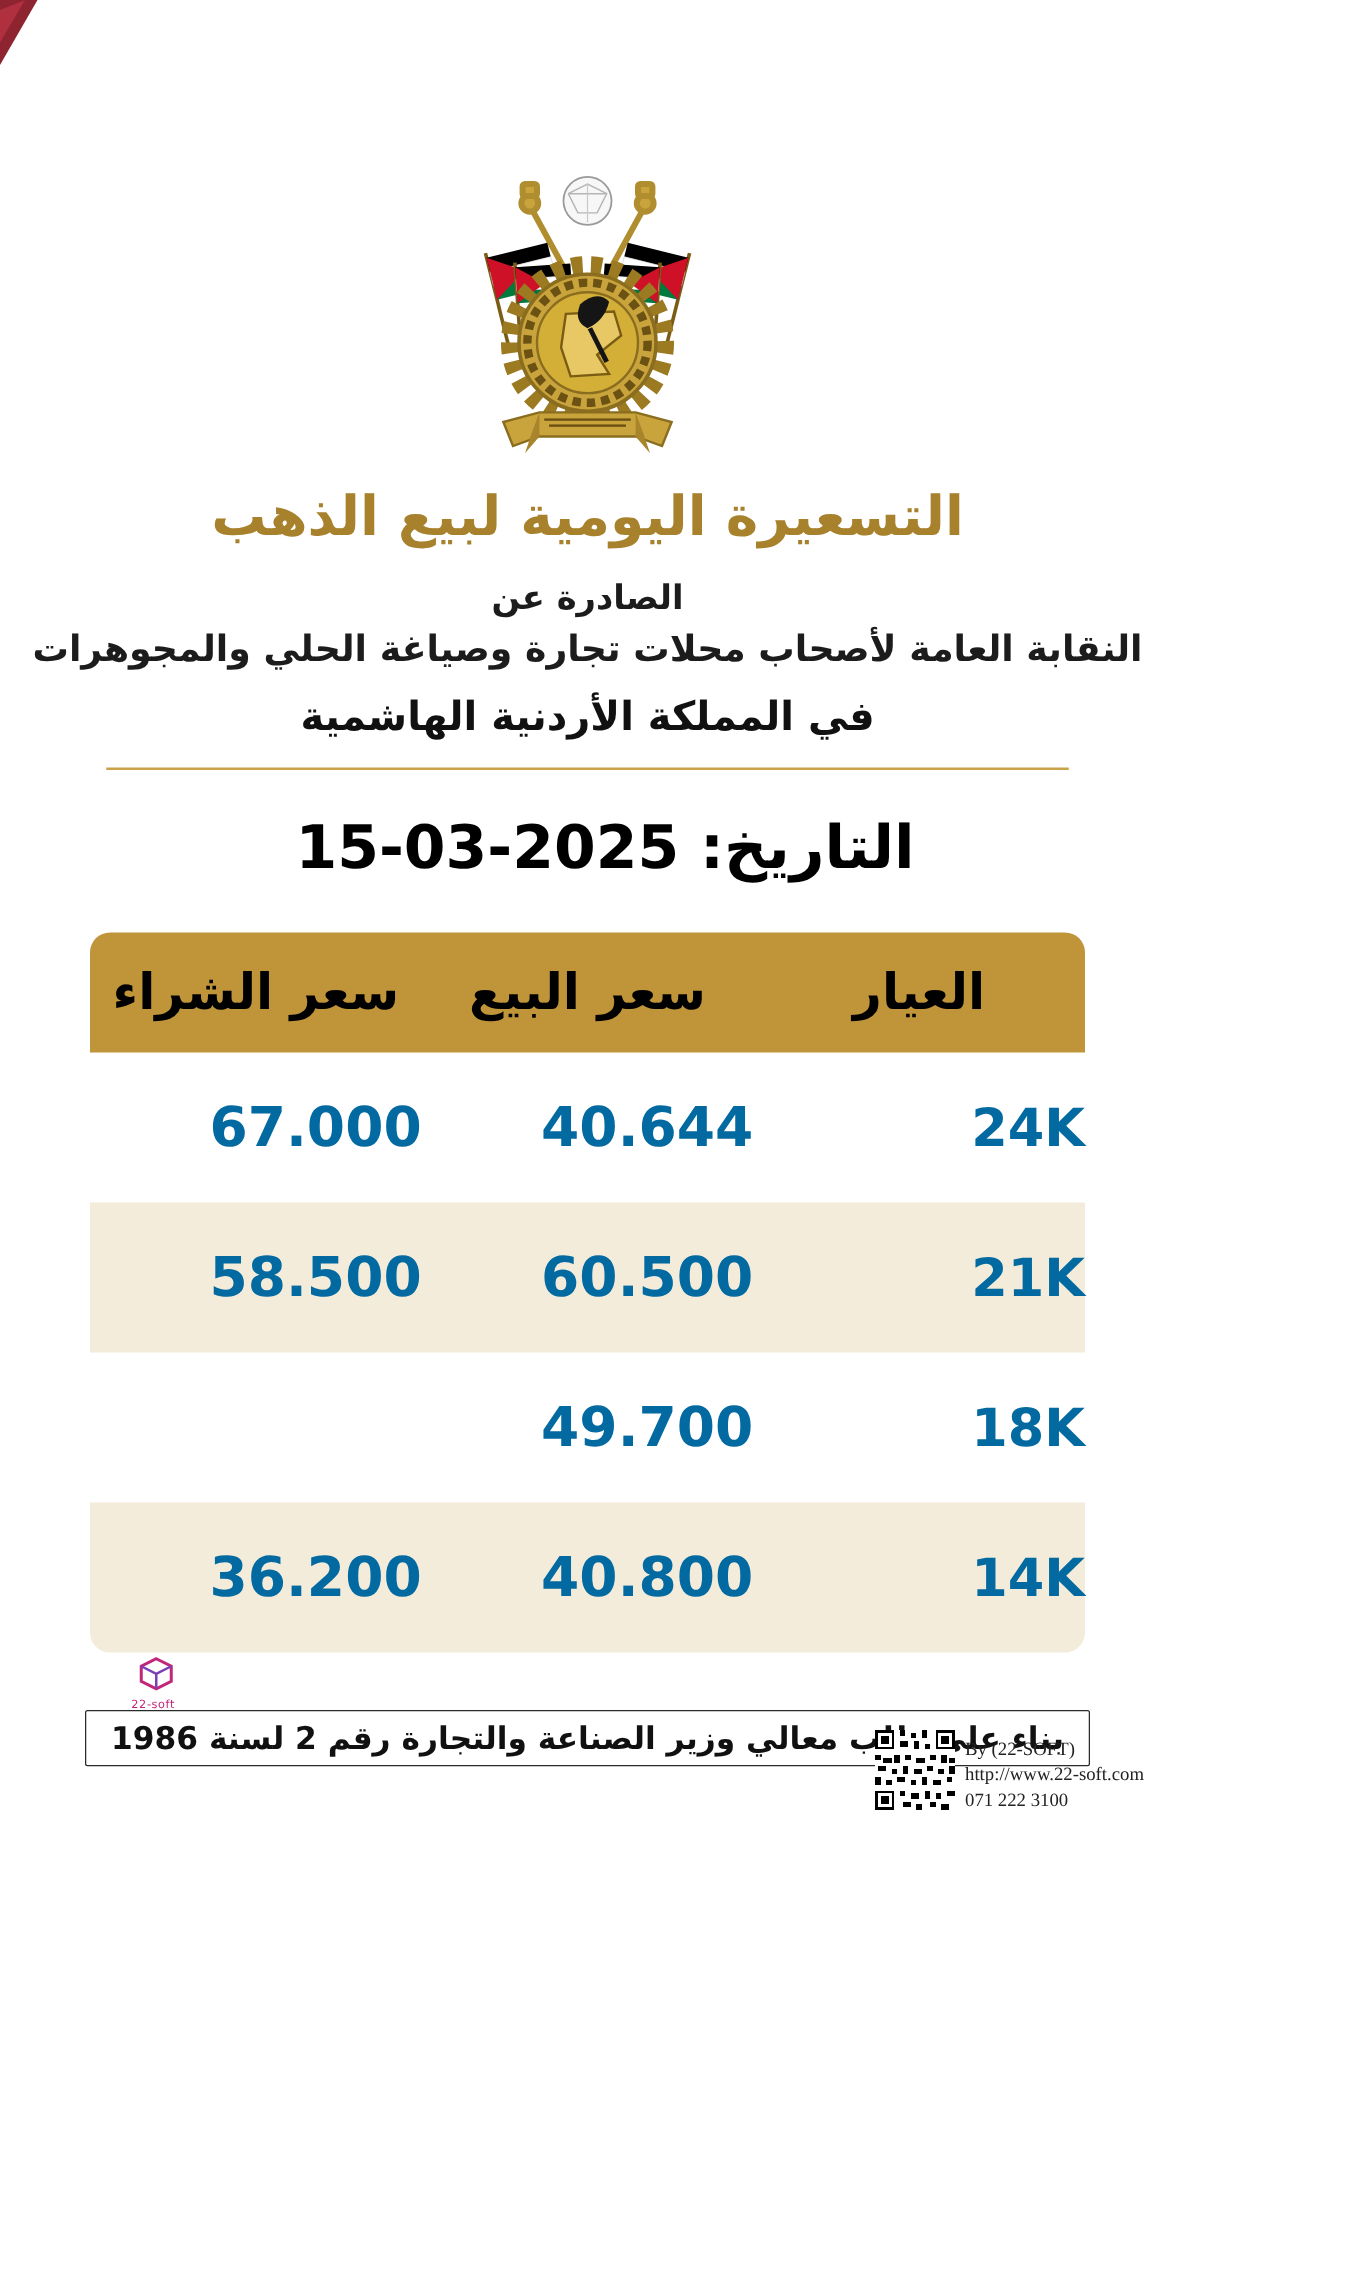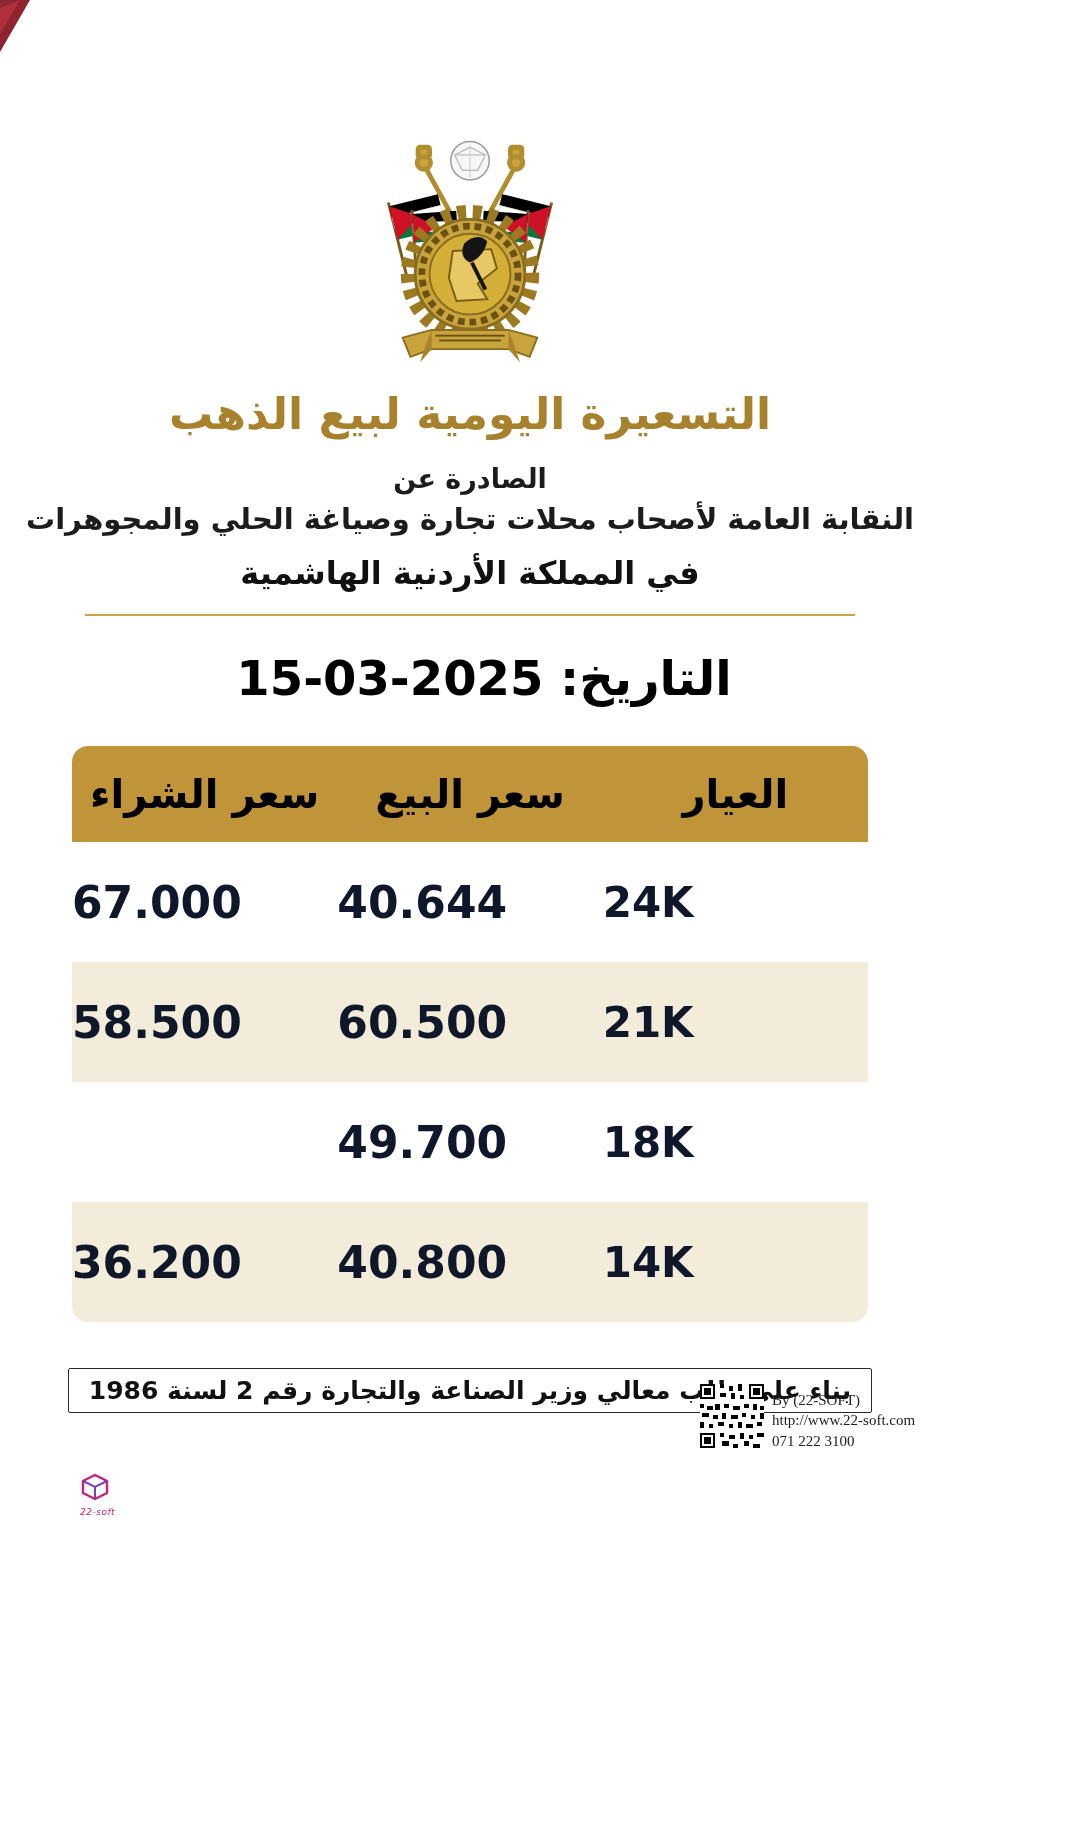--- a/index.html
+++ b/index.html
@@ -53,21 +53,21 @@
   .thead .cell{
     text-align:center;font-size:40px;font-weight:800;color:#000000;
   }
   .trow{
     display:grid;grid-template-columns:1fr 1fr 1fr;
     height:120px;align-items:center;
   }
   .trow.beige{background:#f3ecda;}
   .trow.last{border-radius:0 0 16px 16px;}
   .trow .cell{
-    text-align:left;font-size:44px;font-weight:800;color:#0f172a;
+    text-align:right;font-size:44px;font-weight:800;color:#0369a1;
     direction:ltr;
   }
   .trow .karat{font-size:42px;}
 
   
   .note-wrap{text-align:center;margin-top:46px;}
   .note{
     display:inline-block;direction:rtl;
     border:1.5px solid #2b2b2b;border-radius:2px;
     padding:7px 20px;font-size:25px;font-weight:600;color:#111;background:#fff;
@@ -76,21 +76,21 @@
   
   .credit{
     position:absolute;left:700px;top:1384px;width:330px;
     display:flex;align-items:flex-start;gap:8px;
   }
   .credit .lines{font-size:15px;color:#222;line-height:1.35;padding-top:6px;}
   .credit .lines div{white-space:nowrap;font-family:Liberation Serif, serif;}
 
   
   .brand{
-    position:absolute;left:80px;top:1472px;width:60px;text-align:left;font-style:italic;
+    position:absolute;left:80px;top:1324px;width:60px;text-align:right;
   }
   .brand .brand-name{font-size:9px;color:#c2257a;margin-top:1px;letter-spacing:0.5px;}
 </style>
 </head>
 <body>
 
 <svg class="corner" width="34" height="52" viewBox="0 0 34 52">
   <polygon points="0,0 30,0 0,52" fill="#8e2430"></polygon>
   <polygon points="0,8 20,0 0,34" fill="#b03040"></polygon>
 </svg>

